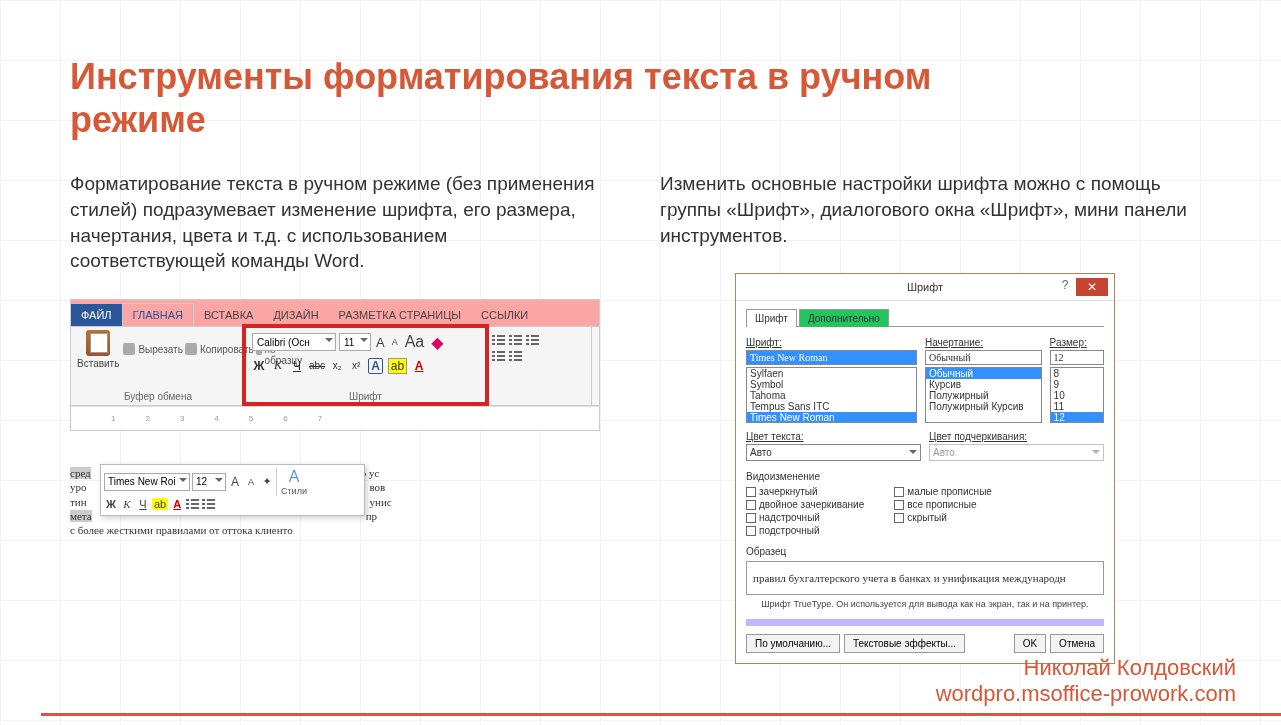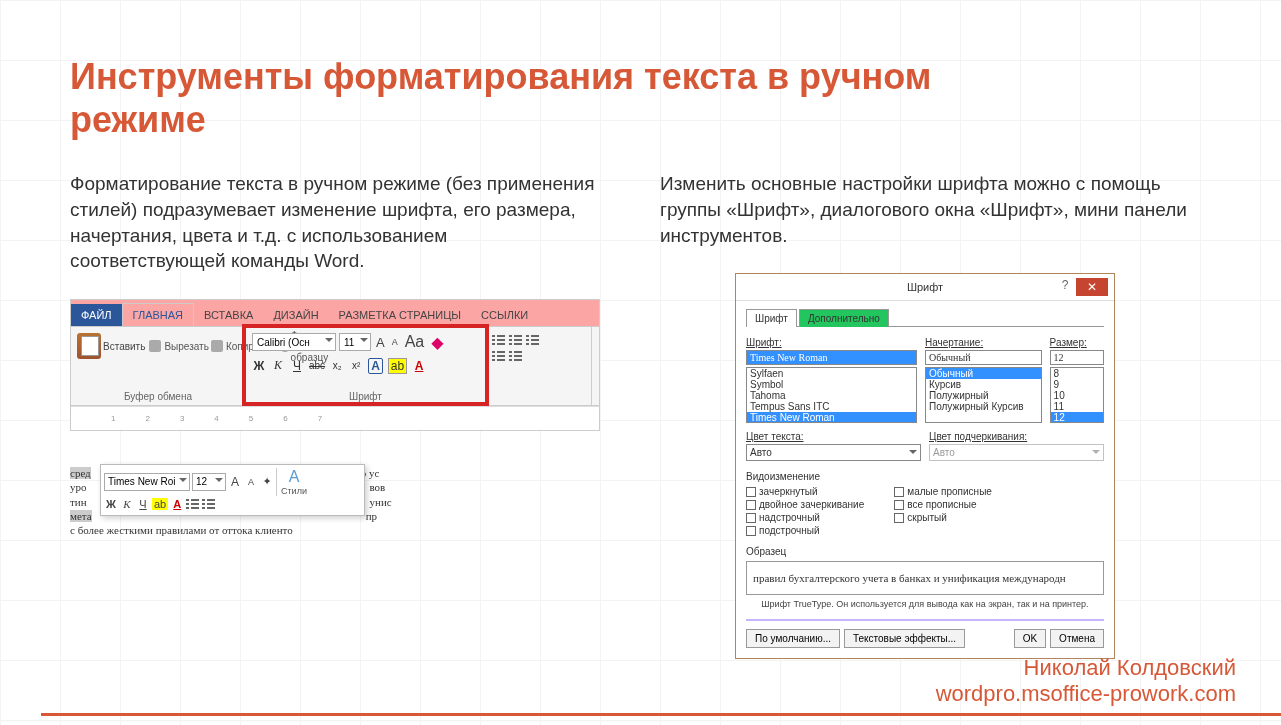--- a/index.html
+++ b/index.html
@@ -17,21 +17,21 @@
 .ribbon-shot { border: 1px solid #ccc; background: #fff; width: 530px; }
 .ribbon-tabs { display: flex; align-items: flex-end; background: #fca5a5; height: 26px; }
 .ribbon-tab { font-size: 11px; padding: 5px 10px; color: #444; text-transform: uppercase; cursor: default; }
 .ribbon-tab.file { background: #2b579a; color: #fff; }
 .ribbon-tab.active { border: 1px solid #ccc; border-bottom: none; color: #2b579a; }
 .ribbon-body { display: flex; border-top: 1px solid #ccc; border-bottom: 1px solid #ccc; background: #f5f5f5; height: 80px; position: relative; }
 .ribbon-group { border-right: 1px solid #ccc; padding: 3px 6px; display: flex; flex-direction: column; justify-content: space-between; }
 .group-label { font-size: 10px; color: #666; text-align: center; margin-top: auto; }
 .clip-group { width: 175px; }
 .clip-inner { display: flex; gap: 4px; }
-.paste-btn { display: flex; flex-direction: row; align-items: center; font-size: 10px; color: #444; gap:2px;}
+.paste-btn { display: flex; flex-direction: column; align-items: center; font-size: 10px; color: #444; gap:2px;}
 .paste-icon { width: 24px; height: 26px; background: linear-gradient(#b87333, #a0522d); border-radius: 3px; position: relative; }
 .paste-icon::after { content: ''; position: absolute; top: 3px; left: 4px; width: 16px; height: 18px; background: #fff; border: 1px solid #999; }
 .clip-buttons { font-size: 10px; color: #555; display: flex; gap: 2px; }
 .clip-buttons span { display: flex; align-items: center; gap: 3px; }
 .mini-icon { width: 12px; height: 12px; background: #aaa; display:inline-block; border-radius:2px;}
 
 .font-group { width: 240px; position: relative; }
 .red-box { position: absolute; top: -3px; left: -4px; right: -4px; bottom: -1px; border: 4px solid #d62424; pointer-events: none; z-index:5;}
 .font-row1 { display: flex; gap: 3px; align-items: center; margin-bottom:6px; margin-top:3px;}
 .font-select { border: 1px solid #aaa; background: #fff; font-size: 10px; padding: 1px 14px 1px 4px; position: relative; height:18px; display:flex; align-items:center;}
@@ -96,21 +96,21 @@
 .dlg-dd { border:1px solid #888; padding:1px 14px 1px 3px; position:relative; font-size:10px; height:17px; display:flex; align-items:center;}
 .dlg-dd .dd-arrow{ top:5px; right:3px;}
 .dlg-row2 .dlg-col.c1{flex:1;} .dlg-row2 .dlg-col.c2{flex:1.3;} .dlg-row2 .dlg-col.c3{flex:1;}
 .dlg-group-label { font-size:10px; margin-bottom:4px;}
 .dlg-checks { display:flex; gap:30px; margin-bottom:10px;}
 .dlg-checks-col { display:flex; flex-direction:column; gap:2px;}
 .chk { display:flex; align-items:center; gap:3px; font-size:10px;}
 .chk-box { width:10px; height:10px; border:1px solid #666; }
 .preview-box { border:1px solid #999; padding:10px 6px; margin:4px 0 4px; font-family:'Times New Roman', serif; font-size:11px; text-align:left; white-space:nowrap; overflow:hidden;}
 .preview-hint { font-size:9px; text-align:center; margin-bottom:10px; color:#444;}
-.dlg-buttons { display:flex; gap:8px; justify-content:space-between; align-items:center; border-top:2px solid #c4b5fd; padding-top:8px;}
+.dlg-buttons { display:flex; gap:8px; justify-content:space-between; align-items:center; border-top:7px solid #c4b5fd; padding-top:8px;}
 .dlg-btn { border:1px solid #999; background:#f3f3f3; padding:3px 8px; font-size:10px;}
 .dlg-btn-group { display:flex; gap:4px;}
 
 .footer { position: absolute; bottom: 18px; right: 45px; text-align: right; z-index:2;}
 .footer-name { color: #d75837; font-size: 22px; font-weight:500;}
 .footer-url { color: #d75837; font-size: 22px; }
 .accent-line { position:absolute; right:0; bottom:9px; width:1240px; height:3px; background:#d75837; z-index:2;}
 </style>
 </head>
 <body>

